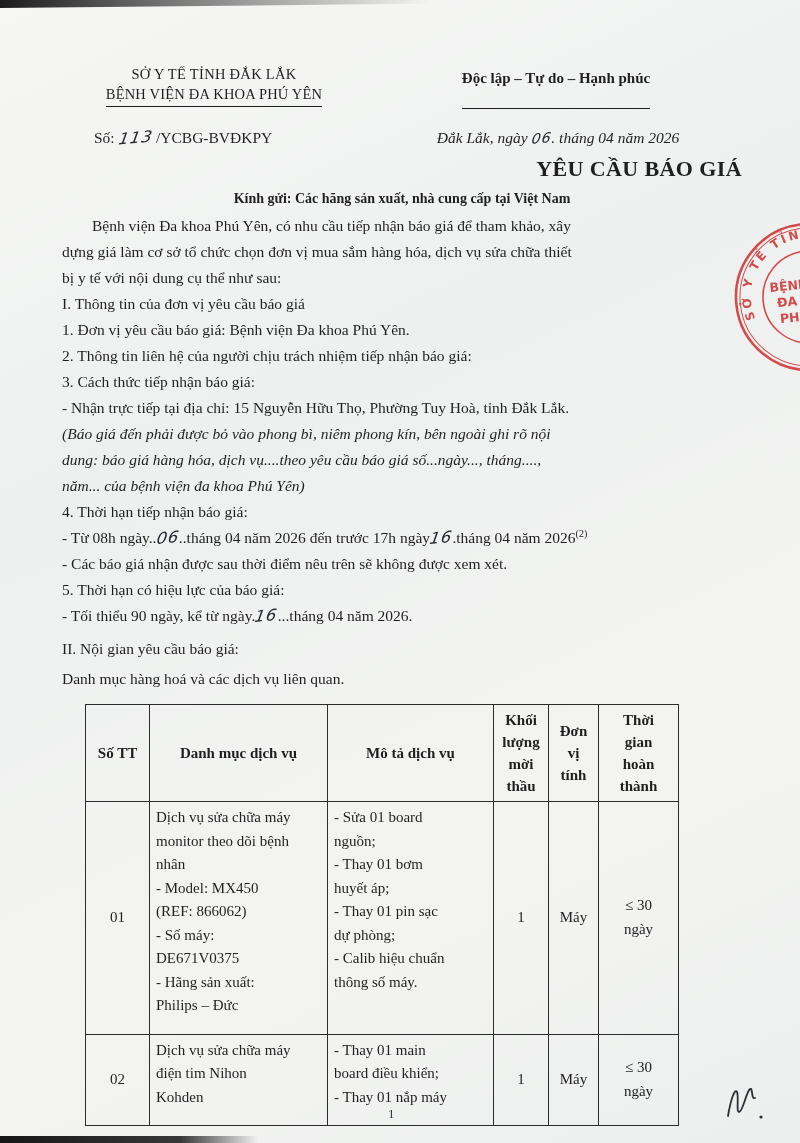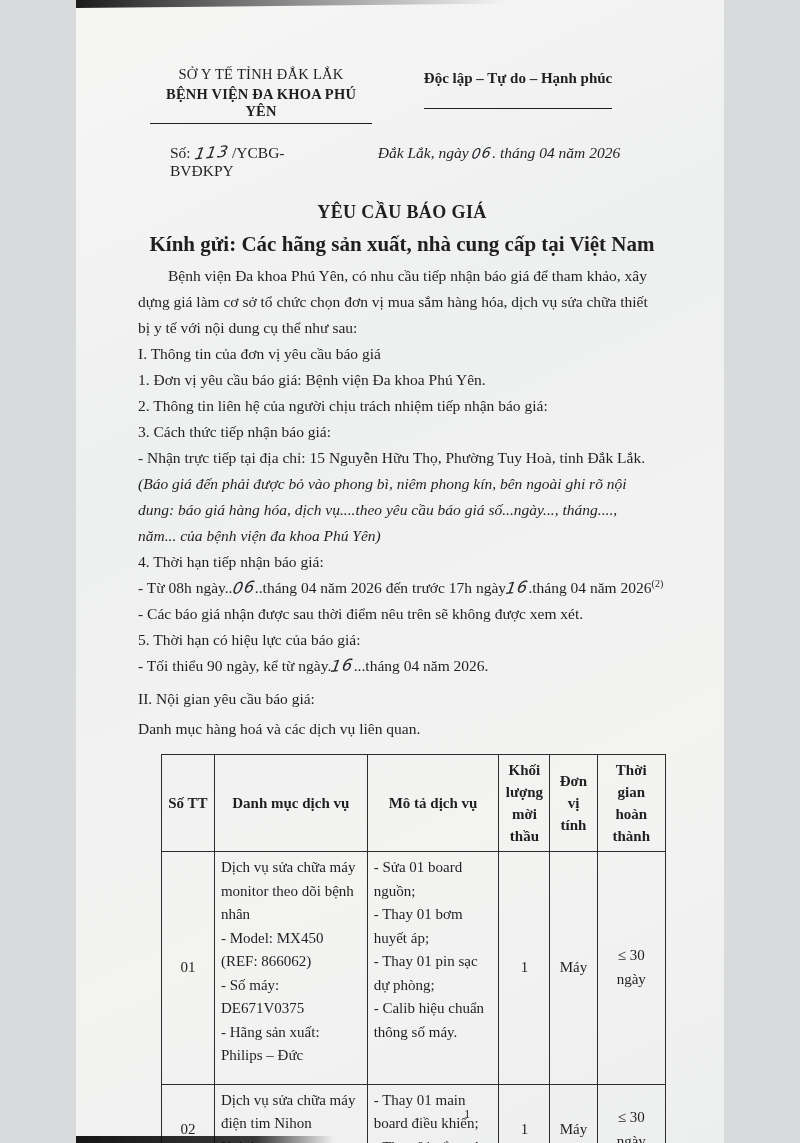--- a/index.html
+++ b/index.html
@@ -1,54 +1,54 @@
 <!DOCTYPE html>
 <html><head>
 <meta charset="utf-8">
 <style>
   html,body{margin:0;padding:0;background:#d8dadc;}
   .page{
     position:relative;
-    width:648px;height:1143px;
+    width:800px;height:1143px;
     margin:0 auto;
     background:linear-gradient(155deg,#f6f7f5 0%,#eef0ef 35%,#f3f4f2 70%,#edefee 100%);
     font-family:"Liberation Serif", serif;
     color:#1f1f1f;
     overflow:hidden;
   }
   .scan-edge-top{
     position:absolute;top:0;left:0;width:430px;height:8px;
     background:linear-gradient(to right, rgba(15,15,15,.95), rgba(15,15,15,.55) 40%, rgba(15,15,15,0));
     clip-path:polygon(0 0,100% 0,100% 45%,0 100%);
   }
   .scan-edge-bottom{
     position:absolute;bottom:0;left:0;width:258px;height:7px;
     background:linear-gradient(to right, rgba(10,10,10,.95), rgba(10,10,10,.8) 70%, rgba(10,10,10,0));
   }
   .content{padding:66px 58px 0 62px;}
   .hdr{display:flex;justify-content:space-between;align-items:flex-start;}
   .hdr-left{width:280px;text-align:center;margin-left:12px;}
   .hdr-right{width:368px;text-align:center;margin-right:2px;}
   .hdr-line1{font-size:14.5px;letter-spacing:.3px;}
-  .hdr-line2{font-size:14.5px;font-weight:bold;letter-spacing:.2px;border-bottom:1.6px solid #1f1f1f;display:inline-block;padding-bottom:3px;margin-top:3px;}
+  .hdr-line2{font-size:14.5px;font-weight:normal;letter-spacing:.2px;border-bottom:1.6px solid #1f1f1f;display:inline-block;padding-bottom:3px;margin-top:3px;}
   .hdr-nat1{font-size:15px;font-weight:bold;letter-spacing:.2px;}
   .hdr-nat2{font-size:15px;font-weight:bold;border-bottom:1.6px solid #1f1f1f;display:inline-block;padding-bottom:21px;margin-top:4px;}
   .numrow{display:flex;justify-content:space-between;margin-top:20px;}
   .num-left{font-size:15.5px;margin-left:32px;}
   .date-right{font-size:15.5px;font-style:italic;width:368px;text-align:center;}
   .hand{
     display:inline-block;
     font-family:"DejaVu Sans", sans-serif;
     font-style:italic;font-size:16px;color:#26262e;
     transform:skewX(-14deg) rotate(-5deg);
     letter-spacing:1px;line-height:1;
   }
   .hand.small{font-size:14px;}
-  .doc-title{font-size:18px;font-weight:bold;text-align:center;margin-top:22px;letter-spacing:.4px;}
-  .salutation{font-size:21px;font-weight:bold;text-align:center;margin-top:9px;}
+  .doc-title{font-size:22px;font-weight:bold;text-align:right;margin-top:9px;letter-spacing:.4px;}
+  .salutation{font-size:14px;font-weight:bold;text-align:center;margin-top:9px;}
   .para{font-size:15.5px;line-height:26px;margin-top:6px;white-space:pre-line;text-indent:30px;}
   .bline{font-size:15.5px;line-height:26px;}
   .bold{font-weight:normal;}
   .italic-note{font-style:italic;white-space:pre-line;}
   .sup{font-size:10px;vertical-align:super;line-height:0;}
   .s2-head{margin-top:7px;margin-bottom:4px;}
   .quote-table{
     border-collapse:collapse;margin:12px 0 0 23px;table-layout:fixed;
     font-size:15px;line-height:23.5px;
   }

